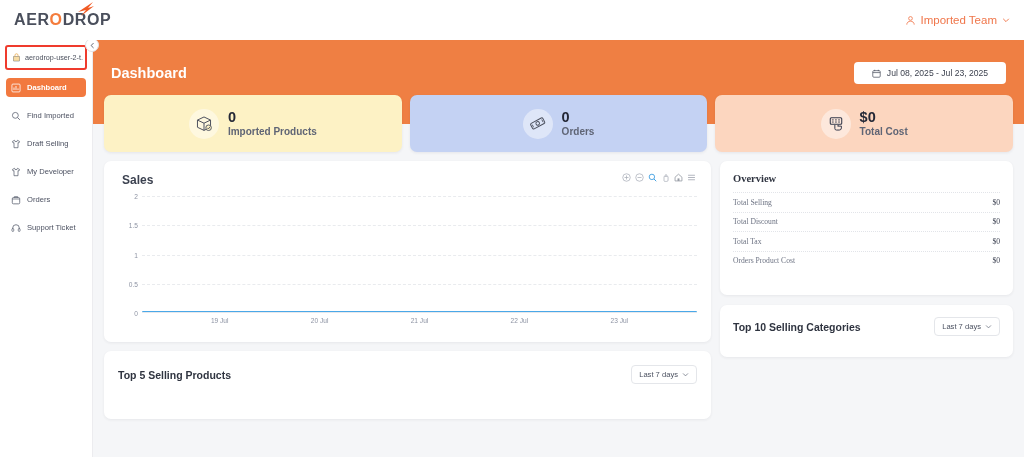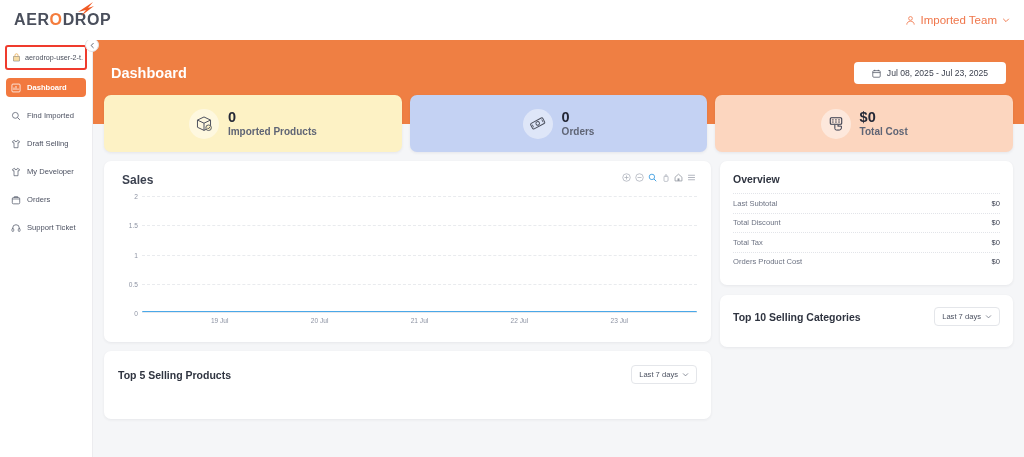--- a/index.html
+++ b/index.html
@@ -280,21 +280,21 @@
     border-radius: 4px;
     height: 19px;
     padding: 0 7px;
     display: flex; align-items: center; gap: 4px;
     font-size: 7.6px; color: #4b5160;
     cursor: pointer;
     background: #fff;
   }
 
   
-  .overview-panel { padding: 12px 13px 14px 13px; }
+  .overview-panel { padding: 12px 13px 25px 13px; font-family: Liberation Serif, serif; }
   .overview-title { font-size: 10.5px; font-weight: bold; color: #2f3440; }
   .ov-rows { margin-top: 8px; }
   .ov-row {
     display: flex; align-items: center; justify-content: space-between;
     border-top: 1px dotted #e2e4e9;
     height: 19.5px;
     font-size: 7.6px;
   }
   .ov-name { color: #6d7383; }
   .ov-val { color: #3b4050; }
@@ -544,21 +544,21 @@
       </div>
 
     </div>
 
     <div class="col-right">
 
       <div class="panel overview-panel">
         <div class="overview-title">Overview</div>
         <div class="ov-rows">
           <div class="ov-row">
-            <span class="ov-name">Last Subtotal</span>
+            <span class="ov-name">Total Selling</span>
             <span class="ov-val">$0</span>
           </div>
           <div class="ov-row">
             <span class="ov-name">Total Discount</span>
             <span class="ov-val">$0</span>
           </div>
           <div class="ov-row">
             <span class="ov-name">Total Tax</span>
             <span class="ov-val">$0</span>
           </div>

